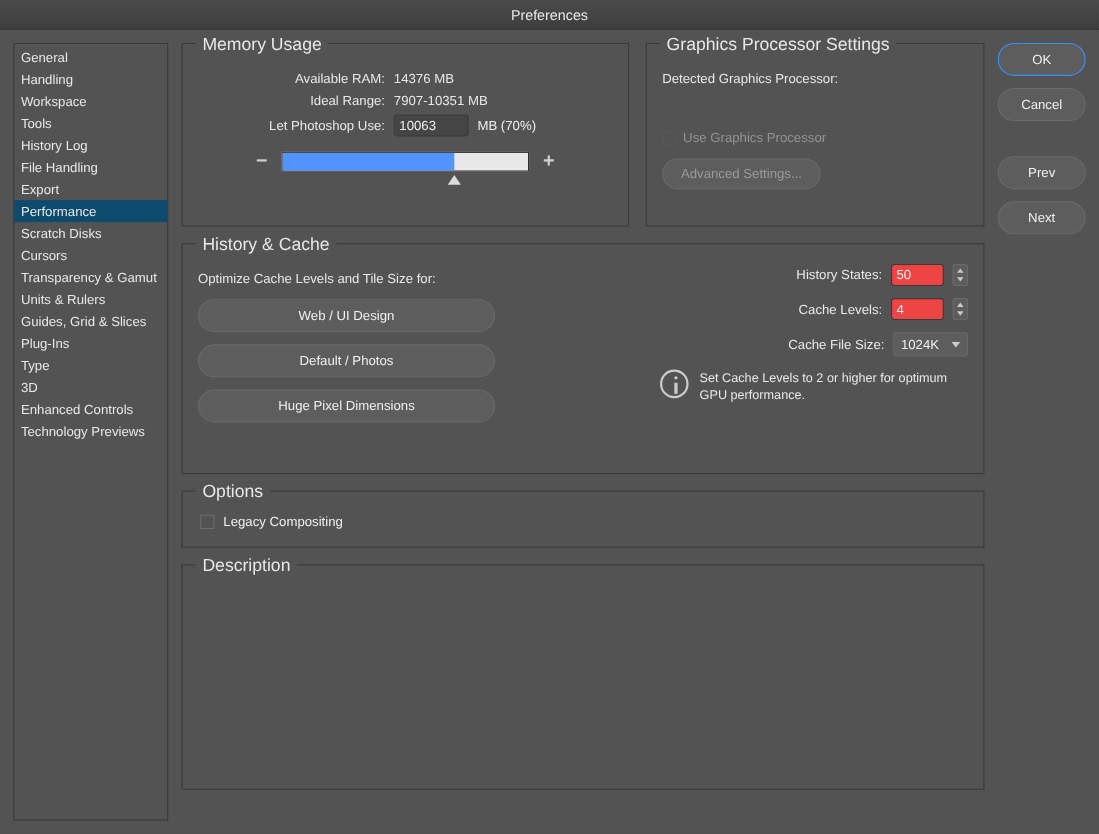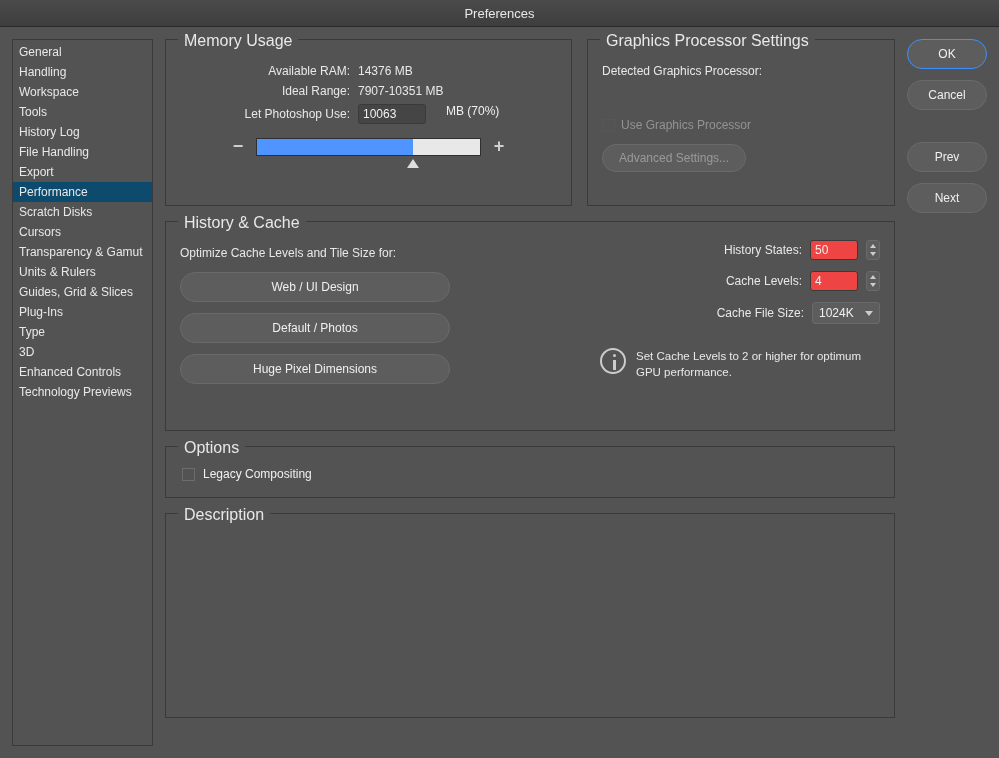--- a/index.html
+++ b/index.html
@@ -220,21 +220,21 @@
   }
   .select .caret {
     border-left: 4px solid transparent;
     border-right: 4px solid transparent;
     border-top: 5px solid #ccc;
   }
   .info-row {
     display: flex;
     gap: 10px;
     align-items: flex-start;
-    margin-top: 24px;
+    margin-top: 12px;
   }
   .info-icon {
     width: 26px;
     height: 26px;
     border: 2px solid #ccc;
     border-radius: 50%;
     position: relative;
     flex-shrink: 0;
   }
   .info-icon::before {
@@ -319,21 +319,21 @@
         <div class="kv">
           <div class="k" style="flex:0 0 170px">Available RAM:</div>
           <div class="v">14376 MB</div>
         </div>
         <div class="kv">
           <div class="k" style="flex:0 0 170px">Ideal Range:</div>
           <div class="v">7907-10351 MB</div>
         </div>
         <div class="kv">
           <div class="k" style="flex:0 0 170px">Let Photoshop Use:</div>
-          <div style="flex:1;display:flex;align-items:flex-start;gap:20px">
+          <div style="flex:1;display:flex;align-items:center;gap:8px">
             <input class="mem-input" value="10063" style="">
             <span>MB (70%)</span>
           </div>
         </div>
         <div class="slider-row">
           <span class="slider-btn">−</span>
           <div class="slider-track">
             <div class="slider-fill"></div>
             <div class="slider-thumb"></div>
           </div>

